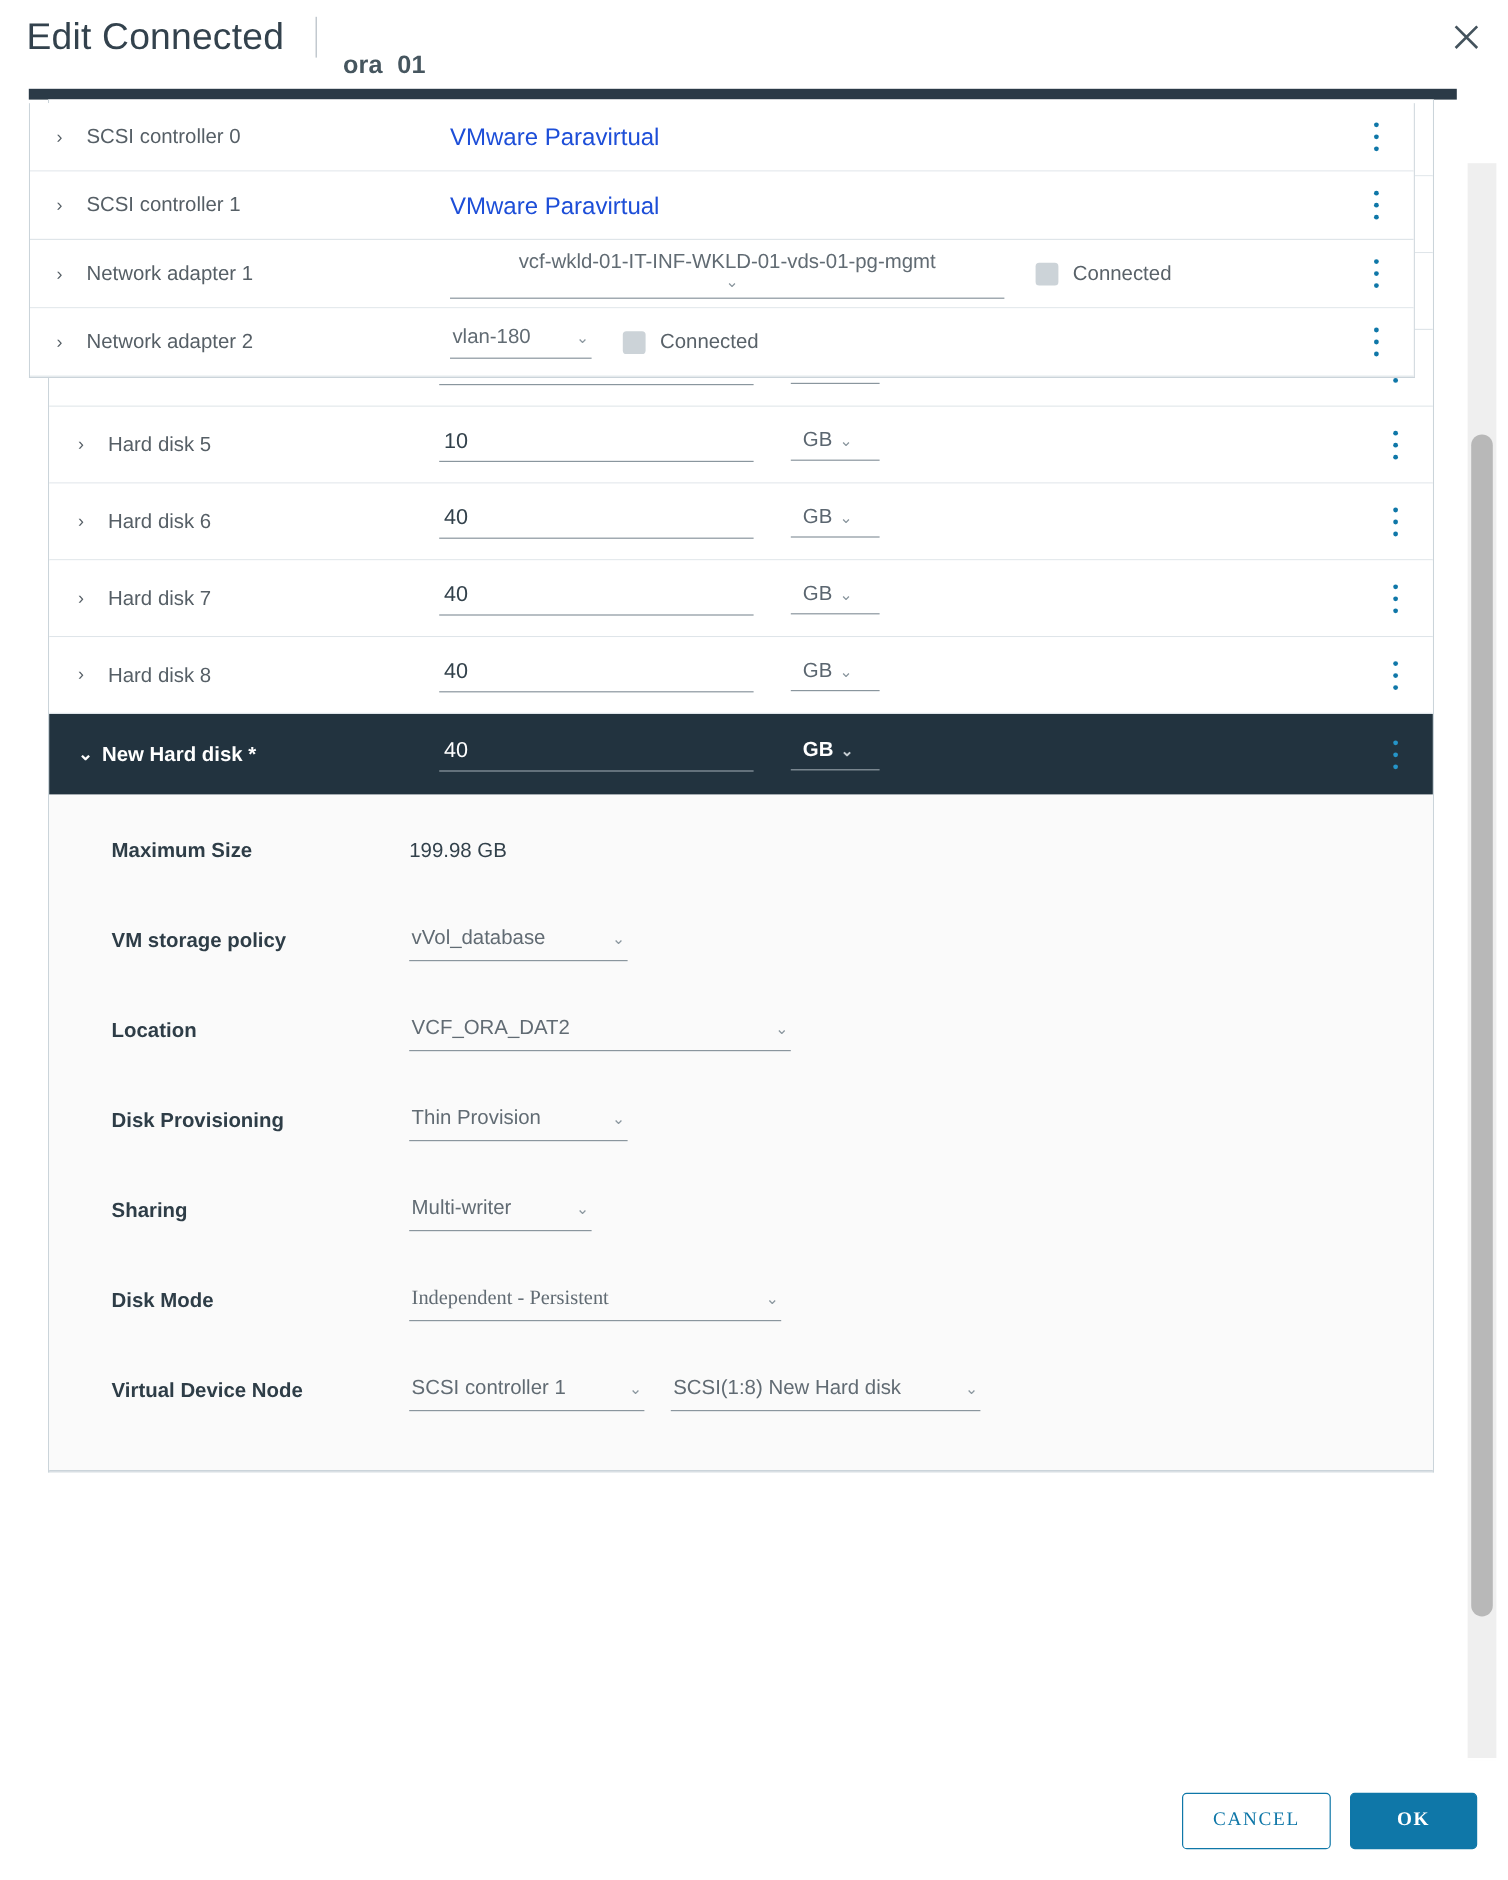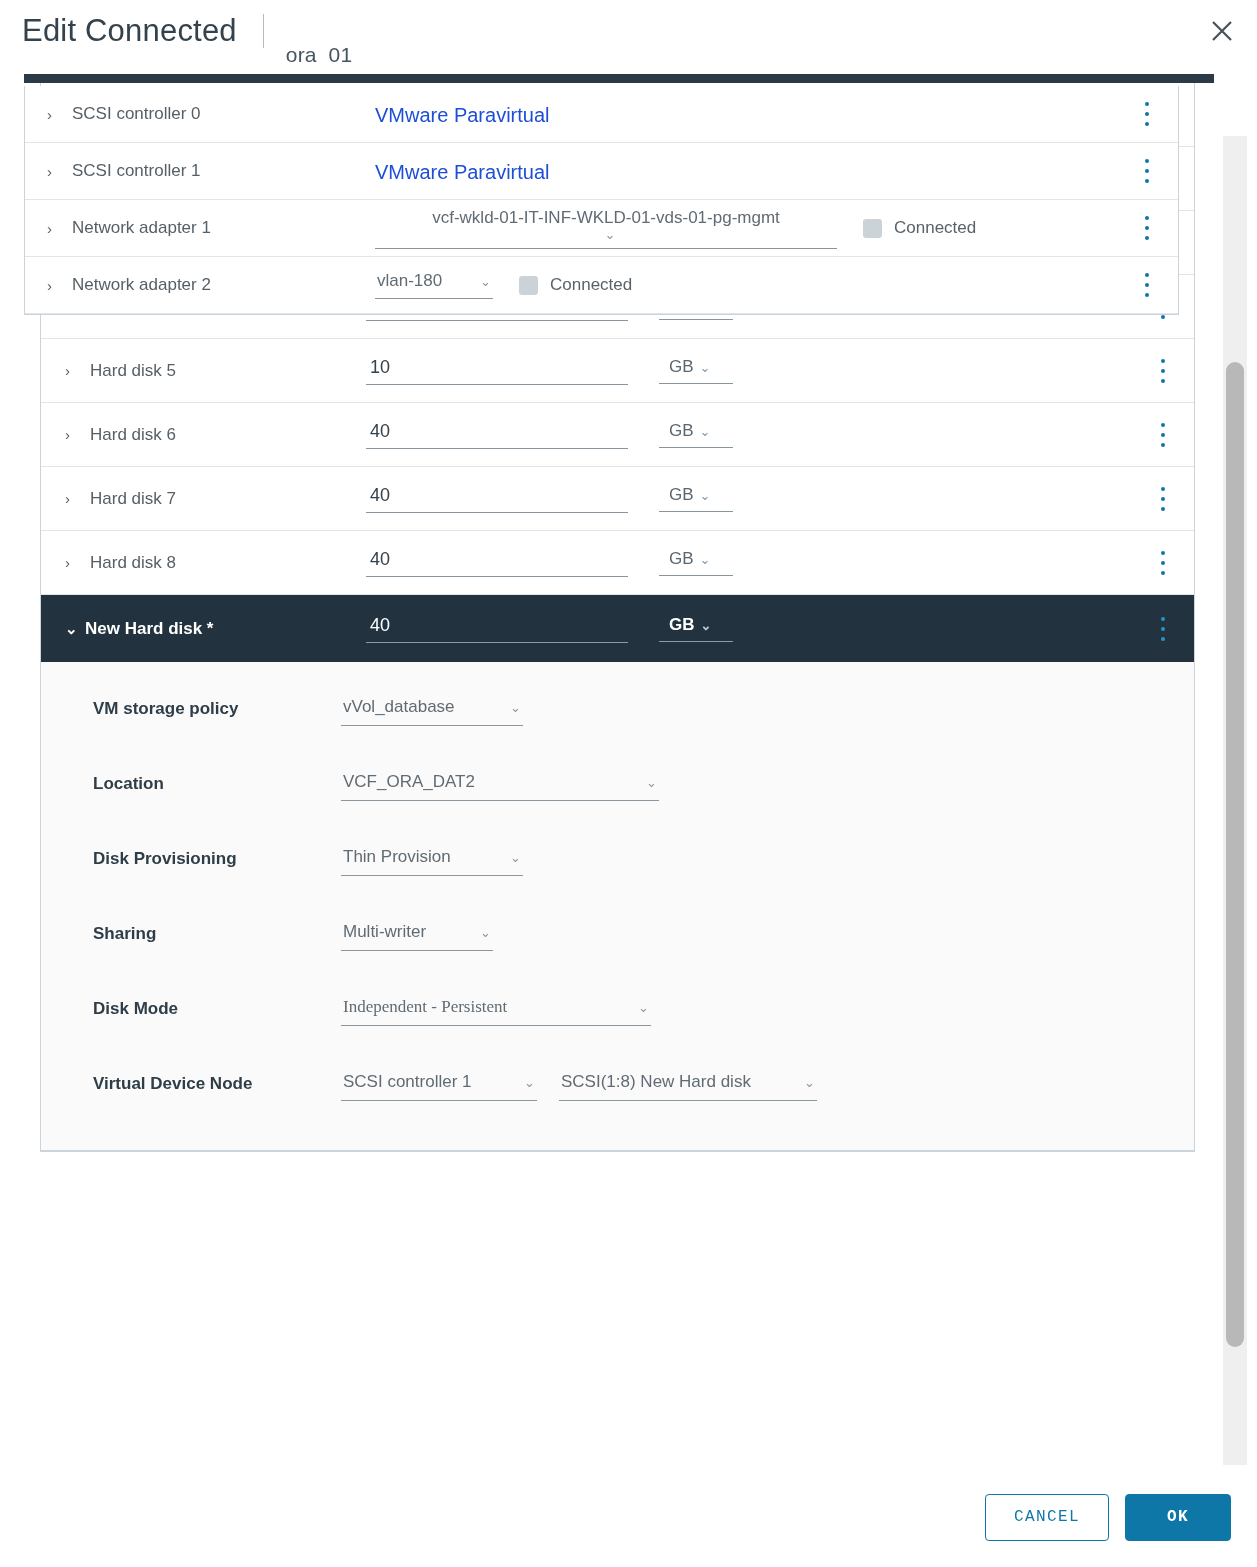--- a/index.html
+++ b/index.html
@@ -33,21 +33,21 @@
     letter-spacing: .2px;
   }
   .title-sep {
     width: 1px;
     height: 34px;
     background: #b3bcc4;
     margin: 0 22px 0 26px;
   }
   .title-sub {
     font-size: 21px;
-    font-weight: 400;
+    font-weight: 700;
     color: #46565f;
     letter-spacing: .2px;
     margin-top: 48px;
   }
   .close-btn {
     position: absolute;
     right: 12px; top: 8px;
     width: 46px; height: 46px;
     display: flex; align-items: center; justify-content: center;
     cursor: pointer;
@@ -327,21 +327,21 @@
     width: 1257px;
     height: 100px;
     background: #ffffff;
     display: flex;
     align-items: center;
     justify-content: flex-end;
     padding-right: 26px;
     box-sizing: border-box;
   }
   .btn {
-    font-family: Liberation Mono, monospace;
+    font-family: Liberation Serif, serif;
     font-size: 16px;
     letter-spacing: 1.4px;
     border-radius: 4px;
     cursor: pointer;
     display: flex;
     align-items: center;
     justify-content: center;
     box-sizing: border-box;
   }
   .btn-cancel {
@@ -538,20 +538,26 @@
         </div>
         <div class="kebab">
             <i></i>
             <i></i>
             <i></i>
           </div>
       </div>
 
       <div class="detail-panel">
 
+        <div class="frow">
+          <div class="flabel">Maximum Size</div>
+          <div class="fvalue">
+            <span class="static-val">199.98 GB</span>
+          </div>
+        </div>
 
         <div class="frow">
           <div class="flabel">VM storage policy</div>
           <div class="fvalue">
             <span class="dd dd-policy">
               <span>vVol_database</span>
               <span class="chev">⌄</span>
             </span>
           </div>
         </div>

